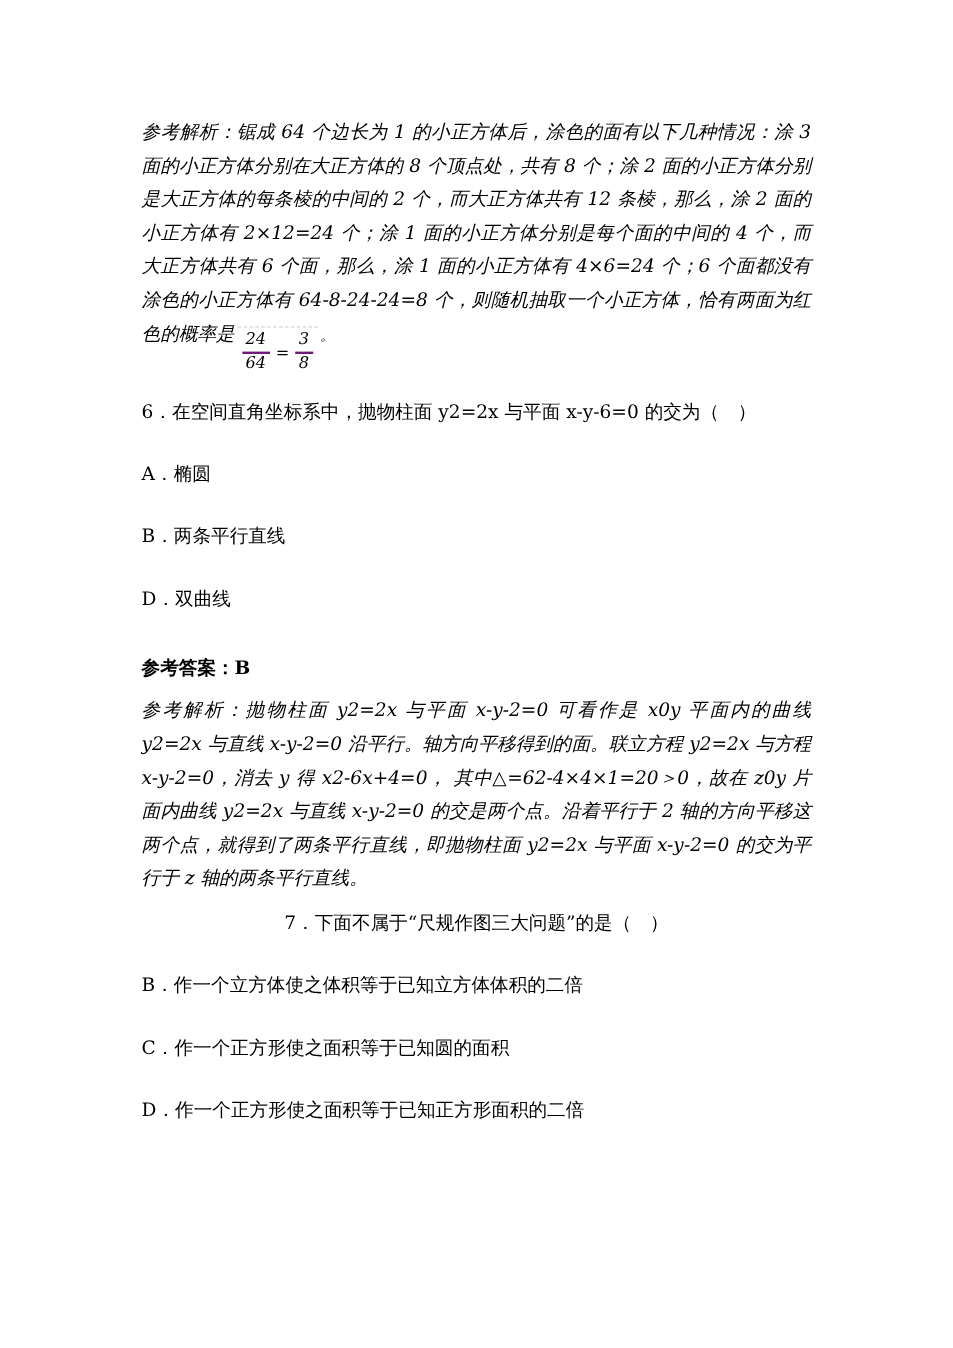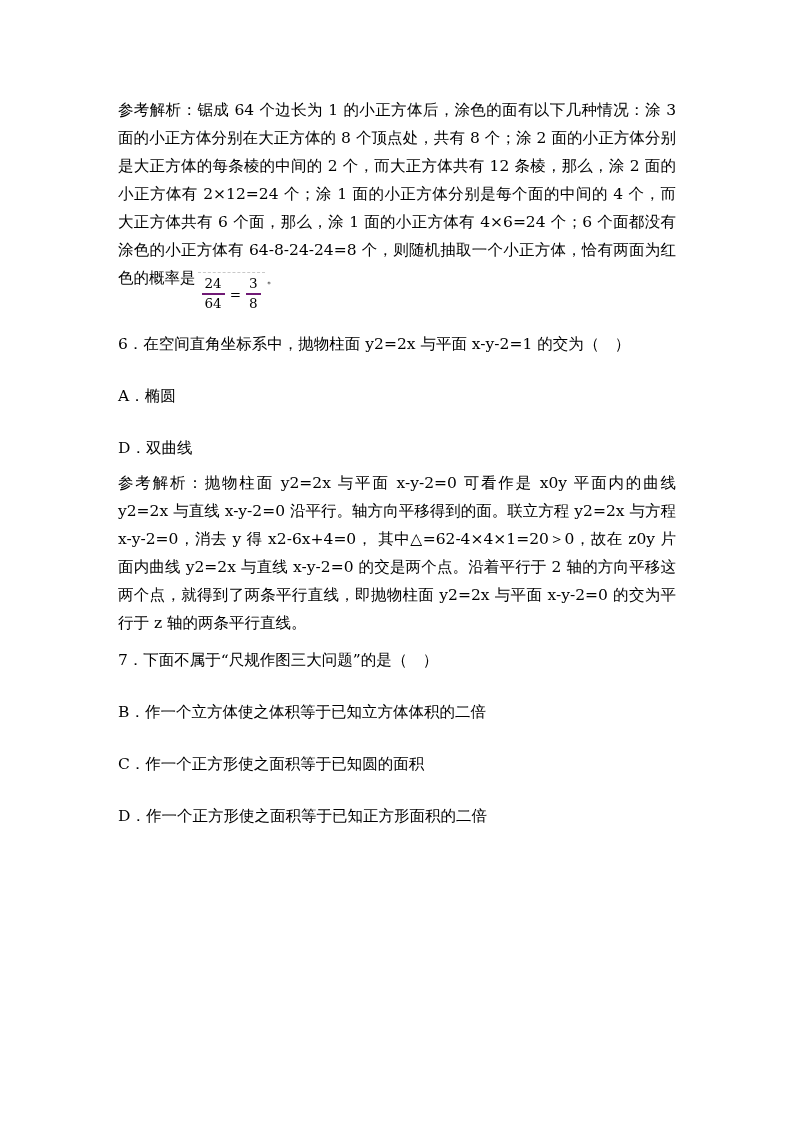--- a/index.html
+++ b/index.html
@@ -17,39 +17,41 @@
     padding: 96px 118px 0 118px;
     font-family: "DejaVu Serif", "Liberation Serif", serif;
     color: #000000;
     font-size: 15.5px;
     overflow: hidden;
   }
   .para {
     margin: 0;
     line-height: 28px;
     text-align: justify;
+    font-style: italic;
   }
   .qline {
     margin: 18px 0 0 0;
     line-height: 28px;
   }
   .opt {
     margin: 24px 0 0 0;
     line-height: 28px;
   }
   .answer {
     margin: 30px 0 0 0;
     line-height: 28px;
     font-weight: bold;
   }
   .analysis {
     margin-top: 7px;
   }
   .q7line {
     margin-top: 9px;
+    text-align: center;
   }
   
   .formula {
     display: inline-block;
     vertical-align: -15px;
     border-top: 1px dashed #c9c9c9;
     padding: 3px 4px 0 4px;
     margin: 0 2px;
     line-height: normal;
     white-space: nowrap;
@@ -80,25 +82,27 @@
     font-size: 12px;
   }
 </style>
 </head>
 <body>
 
 <div class="page">
 
   <p class="para"><span>参考解析：</span><span>锯成 64 个边长为 1 的小正方体后，涂色的面有以下几种情况：涂 3 面的小正方体分别在大正方体的 8 个顶点处，共有 8 个；涂 2 面的小正方体分别是大正方体的每条棱的中间的 2 个，而大正方体共有 12 条棱，那么，涂 2 面的小正方体有 2×12=24 个；涂 1 面的小正方体分别是每个面的中间的 4 个，而大正方体共有 6 个面，那么，涂 1 面的小正方体有 4×6=24 个；6 个面都没有涂色的小正方体有 64-8-24-24=8 个，则随机抽取一个小正方体，恰有两面为红色的概率是</span><span class="formula"><span class="frac"><span class="num">24</span><span class="den">64</span></span><span class="eq">=</span><span class="frac"><span class="num">3</span><span class="den">8</span></span></span><span class="fstop">。</span></p>
 
-  <p class="qline">6．在空间直角坐标系中，抛物柱面 y2=2x 与平面 x-y-2=1 的交为（　）</p>
+  <p class="qline">6．在空间直角坐标系中，抛物柱面 y2=2x 与平面 x-y-6=0 的交为（　）</p>
 
   <p class="opt">A．椭圆</p>
+  <p class="opt">B．两条平行直线</p>
   <p class="opt">D．双曲线</p>
 
+  <p class="answer"><span>参考答案：</span><span>B</span></p>
 
   <p class="para analysis"><span>参考解析：</span><span>抛物柱面 y2=2x 与平面 x-y-2=0 可看作是 x0y 平面内的曲线 y2=2x 与直线 x-y-2=0 沿平行。轴方向平移得到的面。联立方程 y2=2x 与方程 x-y-2=0，消去 y 得 x2-6x+4=0， 其中△=62-4×4×1=20＞0，故在 z0y 片面内曲线 y2=2x 与直线 x-y-2=0 的交是两个点。沿着平行于 2 轴的方向平移这两个点，就得到了两条平行直线，即抛物柱面 y2=2x 与平面 x-y-2=0 的交为平行于 z 轴的两条平行直线。</span></p>
 
   <p class="qline q7line">7．下面不属于“尺规作图三大问题”的是（　）</p>
 
   <p class="opt">B．作一个立方体使之体积等于已知立方体体积的二倍</p>
   <p class="opt">C．作一个正方形使之面积等于已知圆的面积</p>
   <p class="opt">D．作一个正方形使之面积等于已知正方形面积的二倍</p>
 
 </div>

